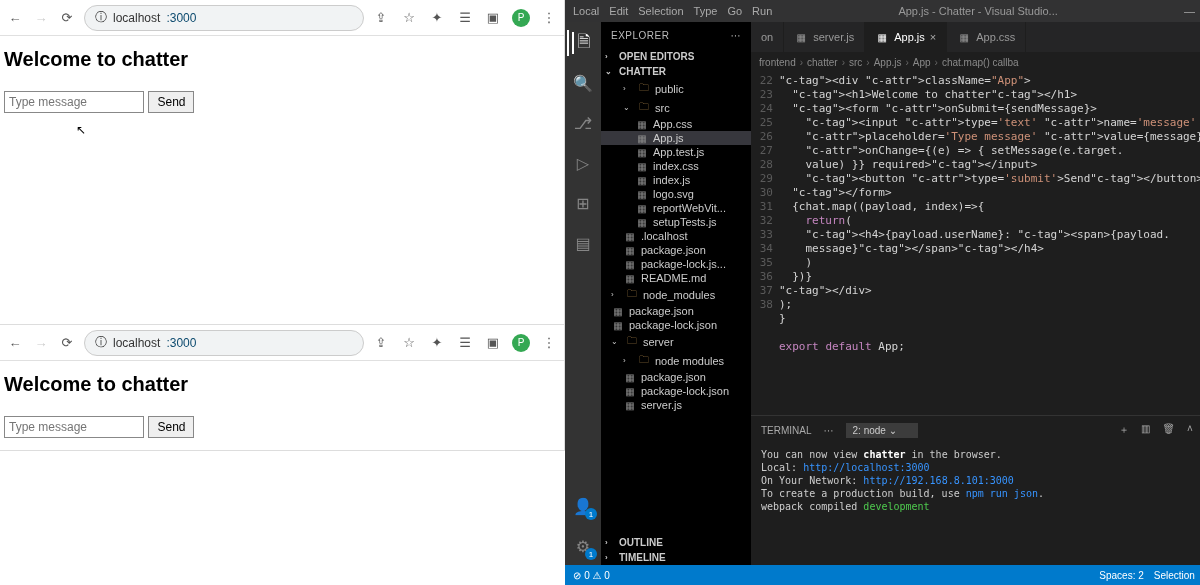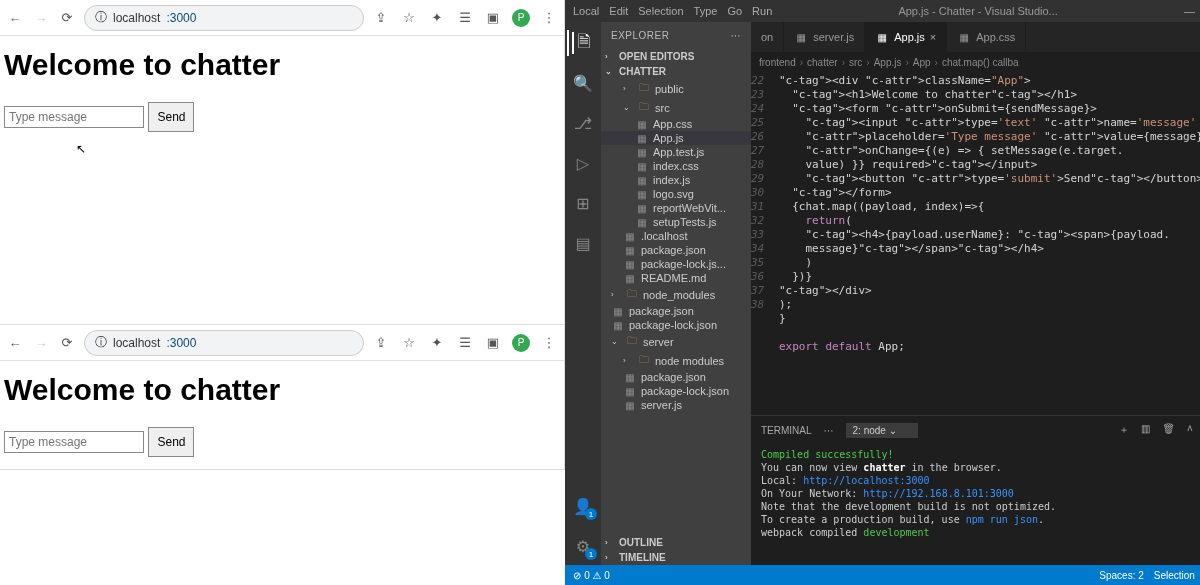--- a/index.html
+++ b/index.html
@@ -10,56 +10,56 @@
 
 .browser { border: 1px solid #ddd; border-left: none; border-top: none; }
 .browser.top { height: 325px; }
 .addr-bar { display: flex; align-items: center; height: 36px; padding: 0 6px; gap: 8px; border-bottom: 1px solid #e0e0e0; }
 .nav-ico { width: 18px; height: 18px; display: flex; align-items: center; justify-content: center; color: #555; font-size: 13px; }
 .url-box { flex: 0 0 280px; display: flex; align-items: center; height: 26px; border: 1px solid #ccc; border-radius: 13px; padding: 0 10px; gap: 6px; font-size: 12px; color: #333; background: #f1f3f4; }
 .url-faded { color: #0c4a6e; }
 .nav-right { margin-left: auto; display: flex; align-items: center; gap: 10px; }
 .avatar { width: 18px; height: 18px; border-radius: 50%; background: #34a853; color: #fff; font-size: 10px; display: flex; align-items: center; justify-content: center; }
 .page { padding: 12px 4px; }
-.page h1 { font-size: 30px; font-weight: bold; margin-bottom: 20px; }
+.page h1 { font-size: 20px; font-weight: bold; margin-bottom: 20px; }
 .msg-input { width: 140px; height: 22px; padding: 2px 4px; border: 1px solid #888; font-size: 12px; }
-.send-btn { height: 30px; padding: 1px 8px; border: 1px solid #888; background: #efefef; font-size: 12px; }
+.send-btn { height: 22px; padding: 1px 8px; border: 1px solid #888; background: #efefef; font-size: 12px; }
 .cursor { position: relative; left: 72px; top: 10px; font-size: 12px; color: #000; }
 
 
 .vs-menu { height: 22px; background: #323233; display: flex; align-items: center; gap: 10px; padding: 0 8px; font-size: 11px; color: #aaa; }
 .vs-title { margin-left: auto; margin-right: auto; color: #999; }
 .vs-body { flex: 1; display: flex; overflow: hidden; }
 .activity-bar { width: 36px; background: #333333; display: flex; flex-direction: column; align-items: center; padding-top: 10px; gap: 18px; position: relative; }
 .activity-ico { width: 22px; height: 22px; display: flex; align-items: center; justify-content: center; color: #858585; font-size: 16px; }
 .activity-ico.active { color: #fff; border-left: 2px solid #fff; padding-left: 0; position: relative; }
 .activity-ico.active::before { content:''; position:absolute; left:-7px; top:-2px; bottom:-2px; width:2px; background:#fff;}
 .badge-blue { position: absolute; bottom: -3px; right: -3px; width: 12px; height: 12px; background: #007acc; color: #fff; border-radius: 50%; font-size: 8px; display: flex; align-items: center; justify-content: center; }
 
-.sidebar { width: 150px; background: #404040; display: flex; flex-direction: column; }
+.sidebar { width: 150px; background: #000000; display: flex; flex-direction: column; }
 .sb-head { display: flex; align-items: center; justify-content: space-between; padding: 8px 10px; font-size: 10px; letter-spacing: 0.5px; color: #bbb; }
 .sb-section { display: flex; align-items: center; gap: 4px; padding: 2px 4px; font-size: 10px; font-weight: bold; color: #ccc; cursor: pointer; }
 .chev { font-size: 8px; width: 10px; }
 .tree { flex: 1; overflow: hidden; font-size: 11px; }
 .tree-item { display: flex; align-items: center; gap: 4px; padding: 1px 0; color: #ccc; white-space: nowrap; }
 .tree-item.sel { background: #37373d; }
 .ti0 { padding-left: 10px; } .ti1 { padding-left: 22px; } .ti2 { padding-left: 34px; }
 .fico { width: 14px; font-size: 10px; text-align: center; }
 .folder-ico { color: #c09553; }
 .file-ico { color: #8a8a8a; }
 
 .editor-area { flex: 1; display: flex; flex-direction: column; background: #1e1e1e; }
 .tabs { height: 30px; background: #252526; display: flex; align-items: stretch; }
 .tab { display: flex; align-items: center; gap: 5px; padding: 0 10px; font-size: 11px; color: #999; border-right: 1px solid #1e1e1e; }
 .tab.active { background: #1e1e1e; color: #fff; }
 .tab-close { font-size: 11px; color: #aaa; }
 .breadcrumb { height: 20px; display: flex; align-items: center; gap: 2px; font-size: 10px; color: #8a8a8a; padding: 0 8px; }
 .bc-sep { margin: 0 2px; color: #666; }
 .code { flex: 1; display: flex; overflow: hidden; font-family: Consolas, monospace; font-size: 11px; line-height: 14px; padding-top: 2px; }
-.gutter { width: 28px; color: #5a5a5a; padding-right: 6px; font-style: italic; }
+.gutter { width: 28px; text-align: right; color: #5a5a5a; padding-right: 6px; }
 .code-lines { flex: 1; white-space: pre; color: #d4d4d4; overflow: hidden; } .c-str { color: #ce9178; } .c-kw { color: #c586c0; }
 
 .terminal-pane { border-top: 1px solid #333; background: #1e1e1e; display: flex; flex-direction: column; height: 150px; }
 .term-head { display: flex; align-items: center; height: 28px; padding: 0 10px; font-size: 10px; gap: 12px; color: #aaa; }
 .term-select { background: #3c3c3c; border: 1px solid #3c3c3c; color: #ccc; font-size: 10px; padding: 1px 20px 1px 6px; position: relative; }
 .term-icons { margin-left: auto; display: flex; gap: 12px; color: #aaa; }
 .term-body { flex: 1; padding: 4px 10px; font-family: Consolas, monospace; font-size: 10px; line-height: 13px; color: #ccc; overflow: hidden; }
 .term-green { color: #4ec94e; }
 .term-cyan { color: #3794ff; }
 .term-bold { font-weight: bold; color: #fff; }
@@ -356,28 +356,26 @@
           <span>⋯</span>
           <span class="term-select"><span>2: node</span> ⌄</span>
           <div class="term-icons">
             <span>＋</span>
             <span>▥</span>
             <span>🗑</span>
             <span>˄</span>
           </div>
         </div>
         <div class="term-body" id="termbody">
-            <div class="term-green">Compiled successfully!</div>
             <div class=""> </div>
             <div class="">You can now view <span class="term-bold">chatter</span> in the browser.</div>
             <div class=""> </div>
             <div class="">  Local:           <span class="term-cyan">http://localhost:3000</span></div>
             <div class="">  On Your Network: <span class="term-cyan">http://192.168.8.101:3000</span></div>
             <div class=""> </div>
-            <div class="">Note that the development build is not optimized.</div>
             <div class="">To create a production build, use <span class="term-cyan">npm run json</span>.</div>
             <div class=""> </div>
             <div class="">webpack compiled <span class="term-green">development</span></div>
           </div>
       </div>
     </div>
   </div>
   <div class="statusbar">
     <span>⊘ 0 ⚠ 0</span>
     <span style="flex:1"></span>

